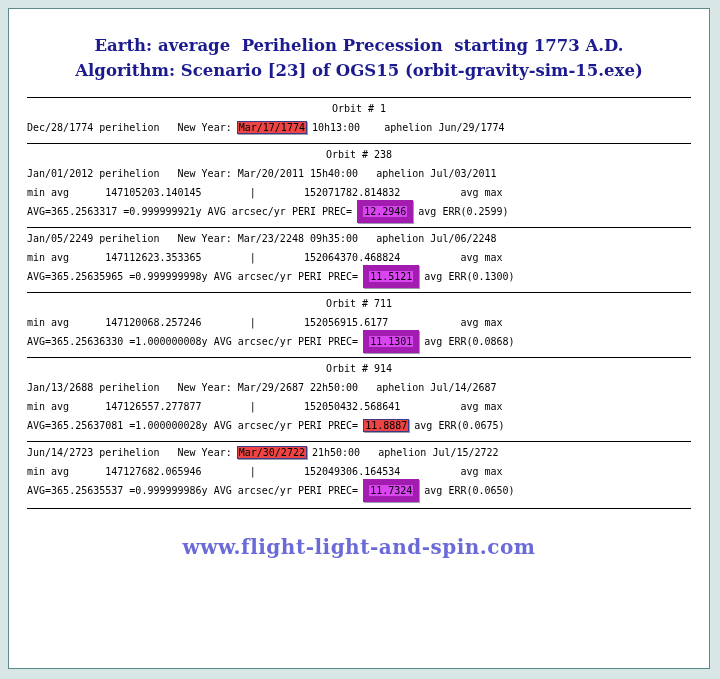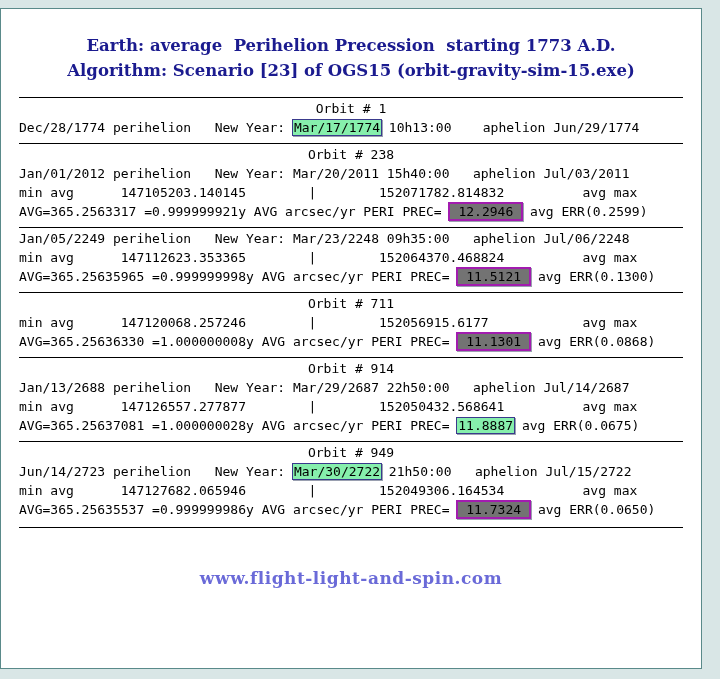--- a/index.html
+++ b/index.html
@@ -8,21 +8,21 @@
   }
   body {
     width: 720px;
     height: 679px;
     background: #d9e6e6;
     font-family: "DejaVu Sans Mono", monospace;
     overflow: hidden;
   }
   .frame {
     position: absolute;
-    left: 0;
+    left: 8px;
     top: 8px;
     width: 702px;
     height: 661px;
     background: #ffffff;
     border: 1px solid #5a8a8a;
     box-sizing: border-box;
   }
   .title-block {
     text-align: center;
     padding-top: 24px;
@@ -31,21 +31,21 @@
     font-weight: bold;
     font-size: 16.5px;
     line-height: 25px;
   }
   .title-line { white-space: pre; }
 
   .content {
     margin-top: 14px;
     padding: 0 18px;
     font-family: "DejaVu Sans Mono", monospace;
-    font-size: 13px;
+    font-size: 10px;
     color: #000000;
   }
   .orbit-block {
     border-top: 1px solid #000000;
     padding-top: 1px;
     margin-bottom: 0px;
   }
   .orbit-block:last-child {
     border-bottom: 1px solid #000000;
     padding-bottom: 2px;
@@ -53,40 +53,40 @@
   .orbit-head {
     text-align: center;
     white-space: pre;
     line-height: 19px;
   }
   .row {
     white-space: pre;
     line-height: 19px;
   }
   .hl {
-    background: #737373;
-    border: 2px solid #a21caf;
-    padding: 0 8px;
+    background: #d946ef;
+    border: 6px solid #a21caf;
+    padding: 0 1px;
     margin: 0 -1px;
     box-shadow: 1px 1px 0 #9aa0b0;
   }
   .hl-lilac {
-    background: #86efac;
+    background: #ef4444;
     border: 1px solid #3a3a8c;
     padding: 0 1px;
     margin: 0 -1px;
     box-shadow: 1px 1px 0 #9aa0b0;
   }
   .footer {
     text-align: center;
-    margin-top: 40px;
+    margin-top: 26px;
     color: #6a6ad8;
     font-family: "DejaVu Serif", serif;
     font-weight: bold;
-    font-size: 17px;
+    font-size: 20px;
     letter-spacing: 0.5px;
   }
   .spacer-8 { height: 6px; }
 </style>
 </head>
 <body>
 
 <div class="frame">
 
   <div class="title-block">
@@ -126,21 +126,20 @@
 
     <div class="orbit-block">
       <div class="orbit-head">Orbit # 914</div>
       <div class="row">Jan/13/2688 perihelion   New Year: Mar/29/2687 22h50:00   aphelion Jul/14/2687</div>
       <div class="row">min avg      147126557.277877        |        152050432.568641          avg max</div>
       <div class="row"><span>AVG=365.25637081 =1.000000028y AVG arcsec/yr PERI PREC= </span><span class="hl-lilac">11.8887</span><span> avg ERR(0.0675)</span></div>
       <div class="spacer-8"></div>
     </div>
 
     <div class="orbit-block">
-      <div class="orbit-head">Orbit # 949</div>
       <div class="row"><span>Jun/14/2723 perihelion   New Year: </span><span class="hl-lilac">Mar/30/2722</span><span> 21h50:00   aphelion Jul/15/2722</span></div>
       <div class="row">min avg      147127682.065946        |        152049306.164534          avg max</div>
       <div class="row"><span>AVG=365.25635537 =0.999999986y AVG arcsec/yr PERI PREC= </span><span class="hl">11.7324</span><span> avg ERR(0.0650)</span></div>
       <div class="spacer-8"></div>
     </div>
 
   </div>
 
   <div class="footer">www.flight-light-and-spin.com</div>
 

